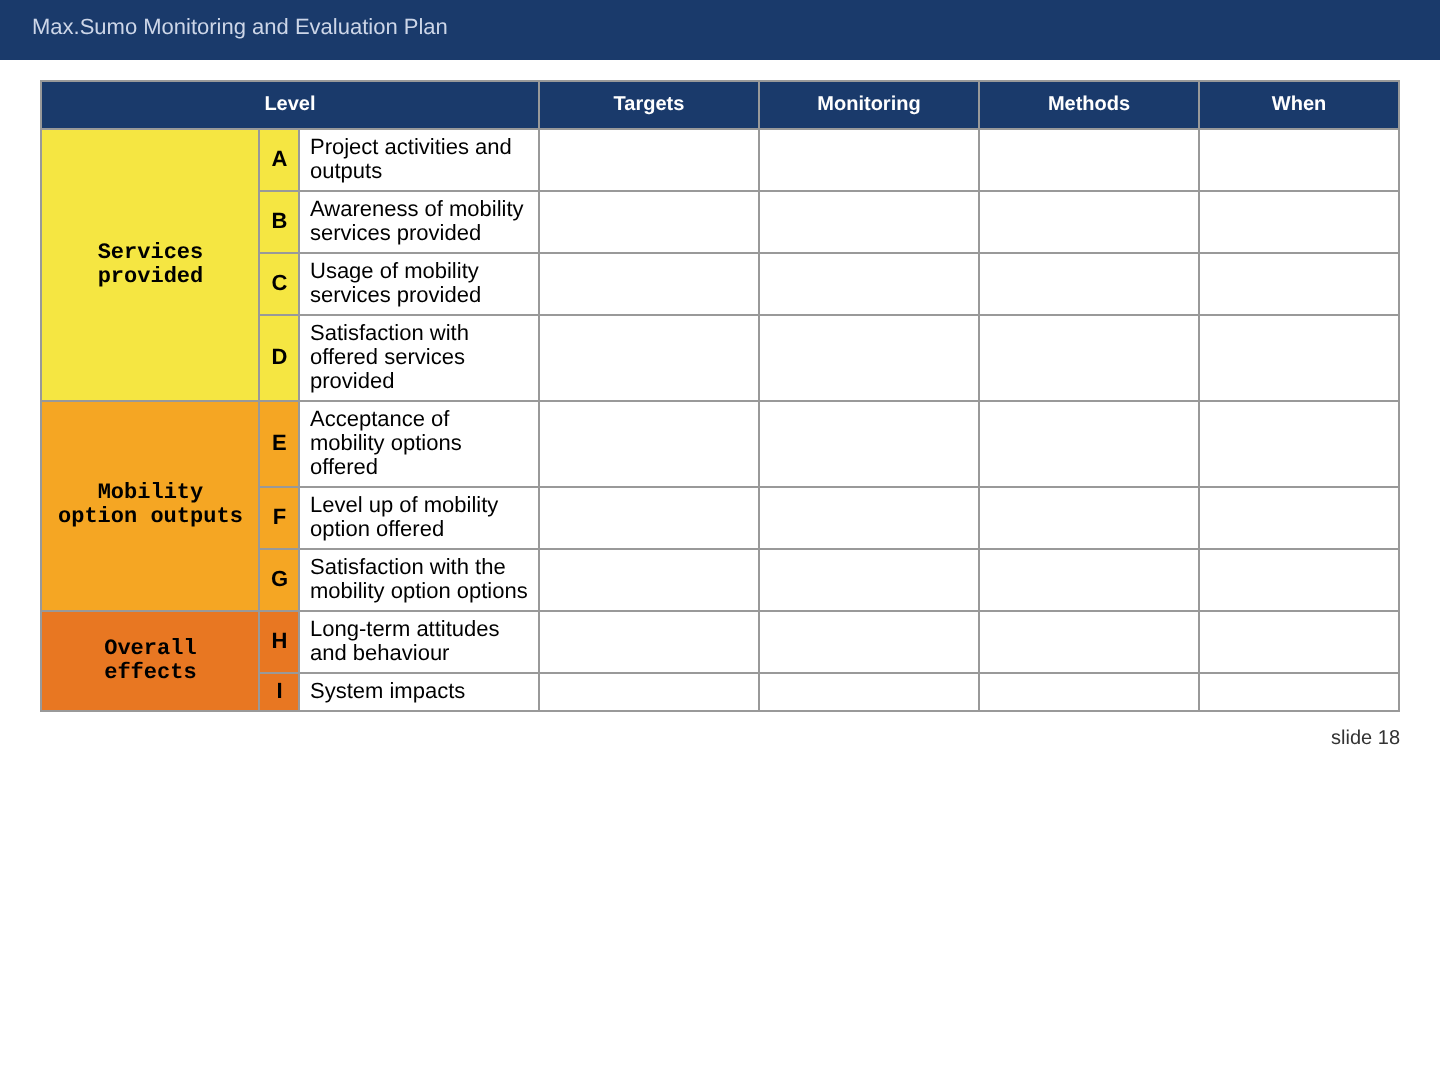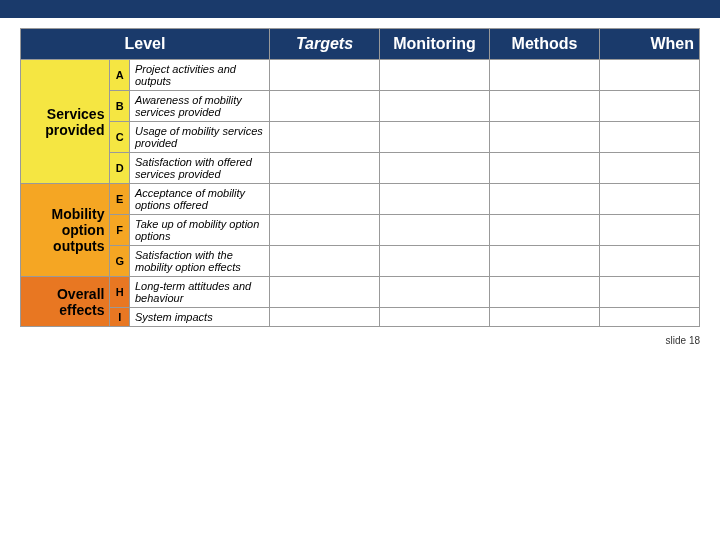--- a/index.html
+++ b/index.html
@@ -37,45 +37,45 @@
     }
     th, td {
       border: 1px solid #999;
       padding: 3px 5px;
       vertical-align: middle;
     }
     thead th {
       background: #1a3a6b;
       color: white;
       text-align: center;
-      font-size: 16px;
+      font-size: 10px;
       font-weight: bold;
       padding: 6px 5px;
     }
     .col-level-label {
       width: 90px;
     }
     .col-level-letter {
       width: 18px;
       text-align: center;
       font-weight: bold;
     }
     .col-level-desc {
-      width: 140px;
-      font-style: italic;
+      width: 120px;
     }
-    .col-targets { width: 110px; font-style: italic; }
+    .col-targets { width: 110px; }
     .col-indicators { width: 110px; }
     .col-methods { width: 110px; }
-    .col-when { width: 100px; text-align: right; }
+    .col-when { width: 100px; }
     .cell-group {
-      text-align: right;
-      font-size: 14px;
+      text-align: center;
+      font-size: 11px;
       font-weight: bold;
       vertical-align: middle;
+      font-family: Liberation Mono, monospace;
     }
     .bg-yellow {
       background-color: #f5e642;
     }
     .bg-orange {
       background-color: #f5a623;
     }
     .bg-dark-orange {
       background-color: #e87722;
     }
@@ -87,20 +87,21 @@
       font-size: 10px;
       color: #333;
       padding: 2px 20px 0 0;
       margin-left: 10px;
     }
   </style>
 </head>
 <body>
 
 <div class="header">
+  <div class="header-subtitle">Max.Sumo Monitoring and Evaluation Plan</div>
 </div>
 
 <div class="main">
   <table>
     <thead>
       <tr>
         <th colspan="3" class="col-level-label">Level</th>
         <th class="col-targets">Targets</th>
         <th class="col-indicators">Monitoring</th>
         <th class="col-methods">Methods</th>
@@ -145,29 +146,29 @@
           <td rowspan="3" class="cell-group bg-orange">Mobility option outputs</td>
           <td class="col-level-letter bg-orange">E</td>
           <td class="col-level-desc">Acceptance of mobility options offered</td>
           <td class="empty-cell col-targets">&nbsp;</td>
           <td class="empty-cell col-indicators">&nbsp;</td>
           <td class="empty-cell col-methods">&nbsp;</td>
           <td class="empty-cell col-when">&nbsp;</td>
         </tr>
         <tr>
           <td class="col-level-letter bg-orange">F</td>
-          <td class="col-level-desc">Take up of mobility option options</td>
+          <td class="col-level-desc">Level up of mobility option offered</td>
           <td class="empty-cell col-targets">&nbsp;</td>
           <td class="empty-cell col-indicators">&nbsp;</td>
           <td class="empty-cell col-methods">&nbsp;</td>
           <td class="empty-cell col-when">&nbsp;</td>
         </tr>
         <tr>
           <td class="col-level-letter bg-orange">G</td>
-          <td class="col-level-desc">Satisfaction with the mobility option effects</td>
+          <td class="col-level-desc">Satisfaction with the mobility option options</td>
           <td class="empty-cell col-targets">&nbsp;</td>
           <td class="empty-cell col-indicators">&nbsp;</td>
           <td class="empty-cell col-methods">&nbsp;</td>
           <td class="empty-cell col-when">&nbsp;</td>
         </tr>
         <tr>
           <td rowspan="2" class="cell-group bg-dark-orange">Overall effects</td>
           <td class="col-level-letter bg-dark-orange">H</td>
           <td class="col-level-desc">Long-term attitudes and behaviour</td>
           <td class="empty-cell col-targets">&nbsp;</td>

